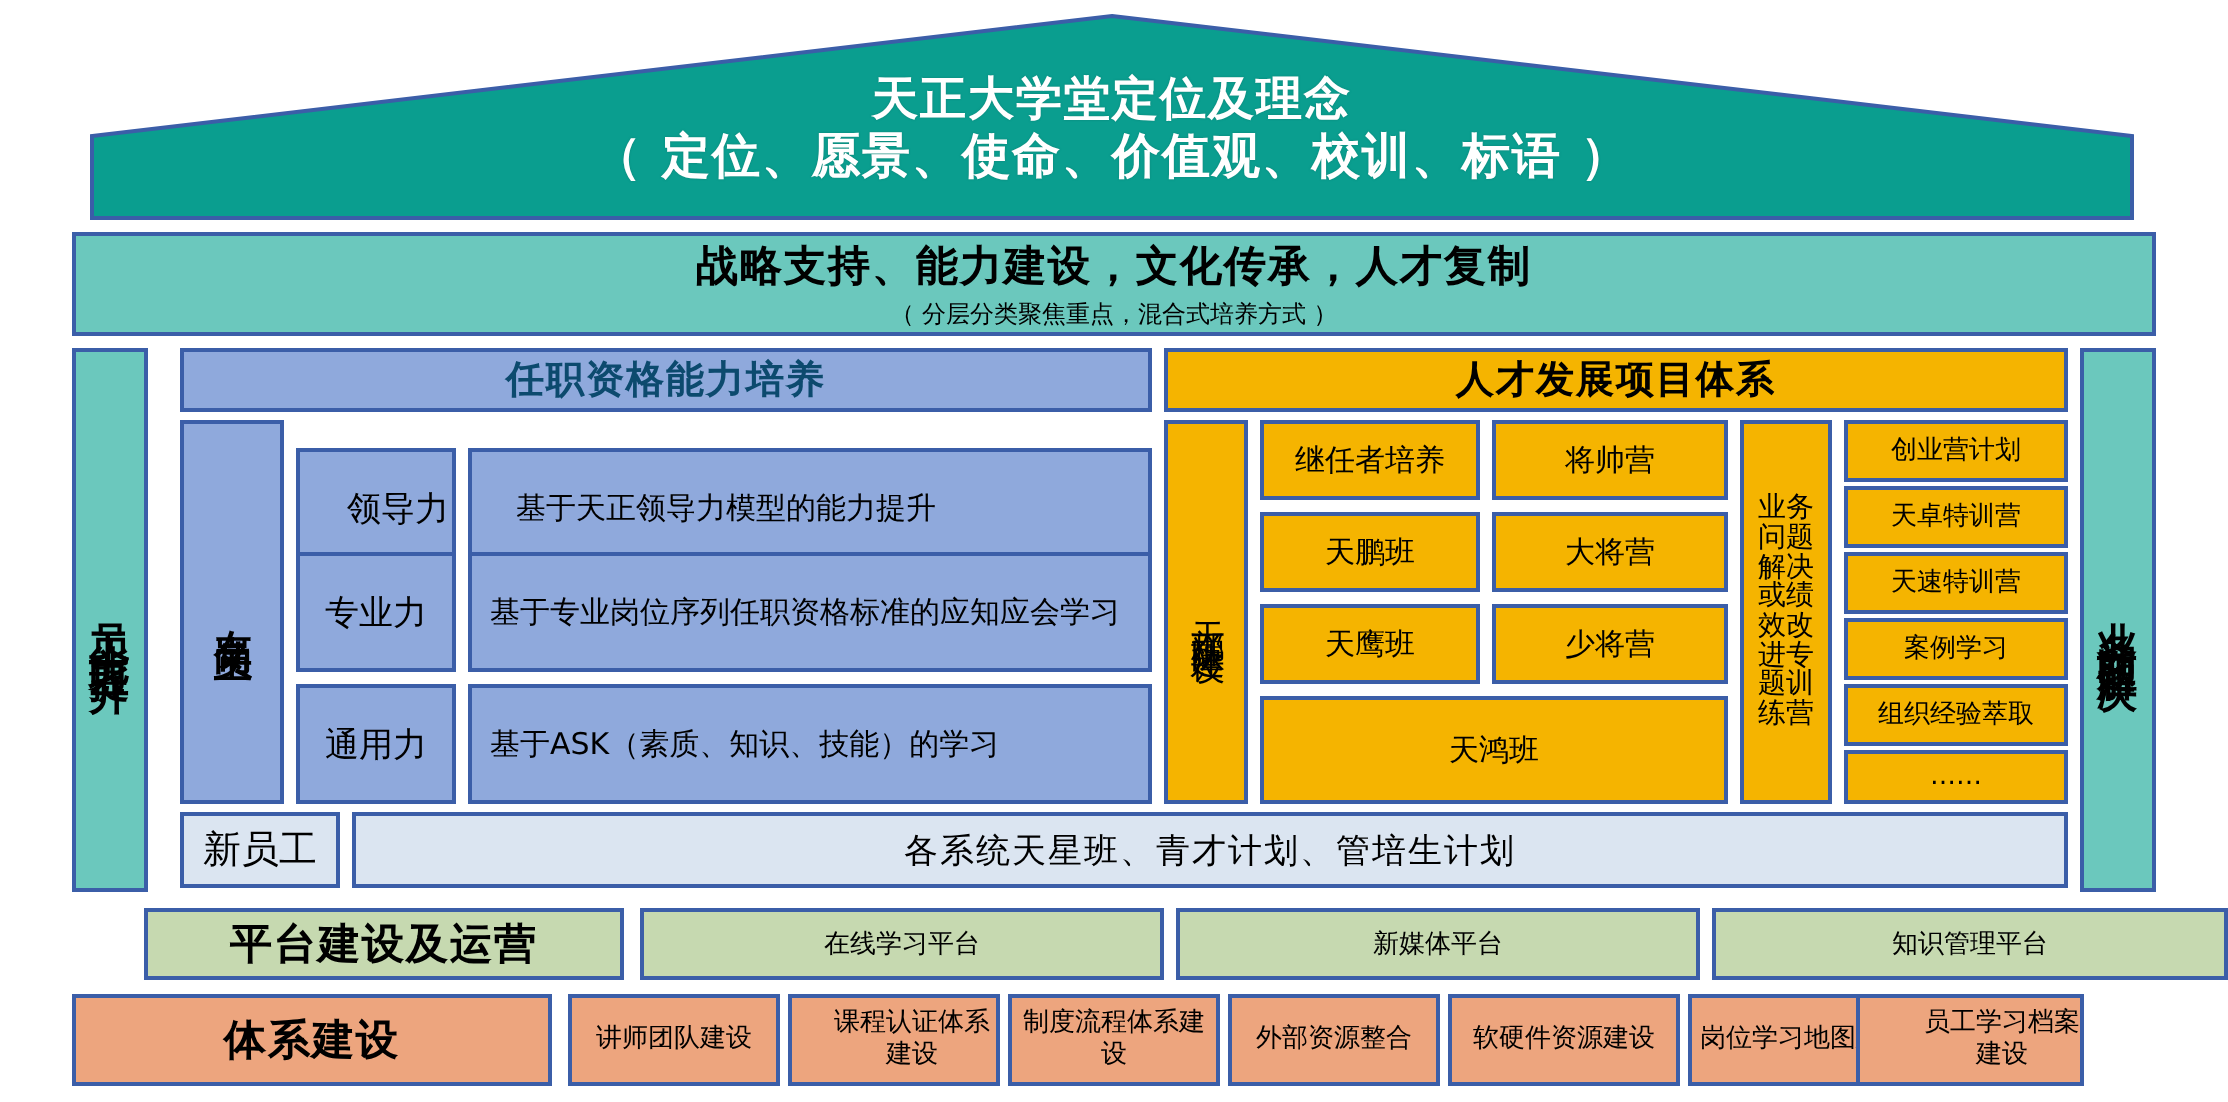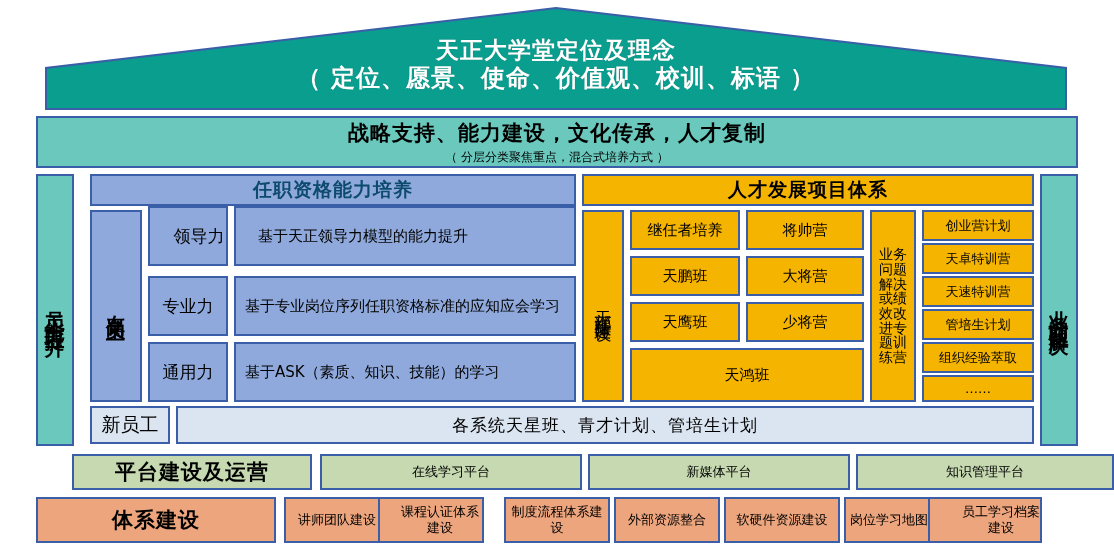--- a/index.html
+++ b/index.html
@@ -63,21 +63,21 @@
     background:#8fa9dc;border:2px solid #3b5ea8;box-sizing:border-box;
     display:flex;align-items:center;justify-content:center;
     font-size:17px;color:#000;
   }
   .blue-desc{
     position:absolute;left:144px;width:342px;height:60px;
     background:#8fa9dc;border:2px solid #3b5ea8;box-sizing:border-box;
     display:flex;align-items:center;
     padding:0 9px;font-size:15px;color:#000;line-height:1.35;
   }
-  .r0{top:32px;padding-left:22px;} .r1{top:102px;} .r2{top:168px;}
+  .r0{top:50px;padding-left:22px;} .r1{top:102px;} .r2{top:168px;}
 
   
   .orange-cluster{position:absolute;left:546px;top:0;width:452px;height:228px;}
   .orange-title{
     position:absolute;left:0;top:0;width:452px;height:32px;
     background:#f5b400;border:2px solid #3b5ea8;box-sizing:border-box;
     display:flex;align-items:center;justify-content:center;
     font-size:19px;font-weight:bold;color:#000;letter-spacing:1px;
   }
   .or-col-label{
@@ -196,40 +196,40 @@
 
       <div class="obox" style="left:48px;top:174px;width:234px;height:54px;">天鸿班</div>
 
       <div class="or-col-label g3">
         <div class="vtext">业务问题解决或绩效改进专题训练营</div>
       </div>
 
       <div class="obox small" style="left:340px;top:36px;width:112px;height:31px;">创业营计划</div>
       <div class="obox small" style="left:340px;top:69px;width:112px;height:31px;">天卓特训营</div>
       <div class="obox small" style="left:340px;top:102px;width:112px;height:31px;">天速特训营</div>
-      <div class="obox small" style="left:340px;top:135px;width:112px;height:31px;">管培生计划</div>
+      <div class="obox small" style="left:340px;top:135px;width:112px;height:31px;">案例学习</div>
       <div class="obox small" style="left:340px;top:168px;width:112px;height:31px;">组织经验萃取</div>
       <div class="obox small" style="left:340px;top:201px;width:112px;height:27px;">……</div>
     </div>
 
     <div class="newemp-label">新员工</div>
     <div class="newemp-desc">各系统天星班、青才计划、管培生计划</div>
   </div>
 
   <div class="prow">
     <div class="pcell head" style="left:0;width:240px;">平台建设及运营</div>
     <div class="pcell" style="left:248px;width:262px;">在线学习平台</div>
     <div class="pcell" style="left:516px;width:262px;">新媒体平台</div>
     <div class="pcell" style="left:784px;width:258px;">知识管理平台</div>
   </div>
 
   <div class="srow">
     <div class="scell head" style="left:0;width:240px;">体系建设</div>
     <div class="scell" style="left:248px;width:106px;">讲师团队建设</div>
-    <div class="scell" style="left:342px;width:106px;padding-left:18px;">课程认证体系建设</div>
+    <div class="scell" style="left:358px;width:106px;padding-left:18px;">课程认证体系建设</div>
     <div class="scell" style="left:468px;width:106px;">制度流程体系建设</div>
     <div class="scell" style="left:578px;width:106px;">外部资源整合</div>
     <div class="scell" style="left:688px;width:116px;">软硬件资源建设</div>
     <div class="scell" style="left:808px;width:116px;">岗位学习地图建设</div>
     <div class="scell" style="left:892px;width:114px;padding-left:32px;">员工学习档案建设</div>
   </div>
 
 </div>
 
 </body></html>

